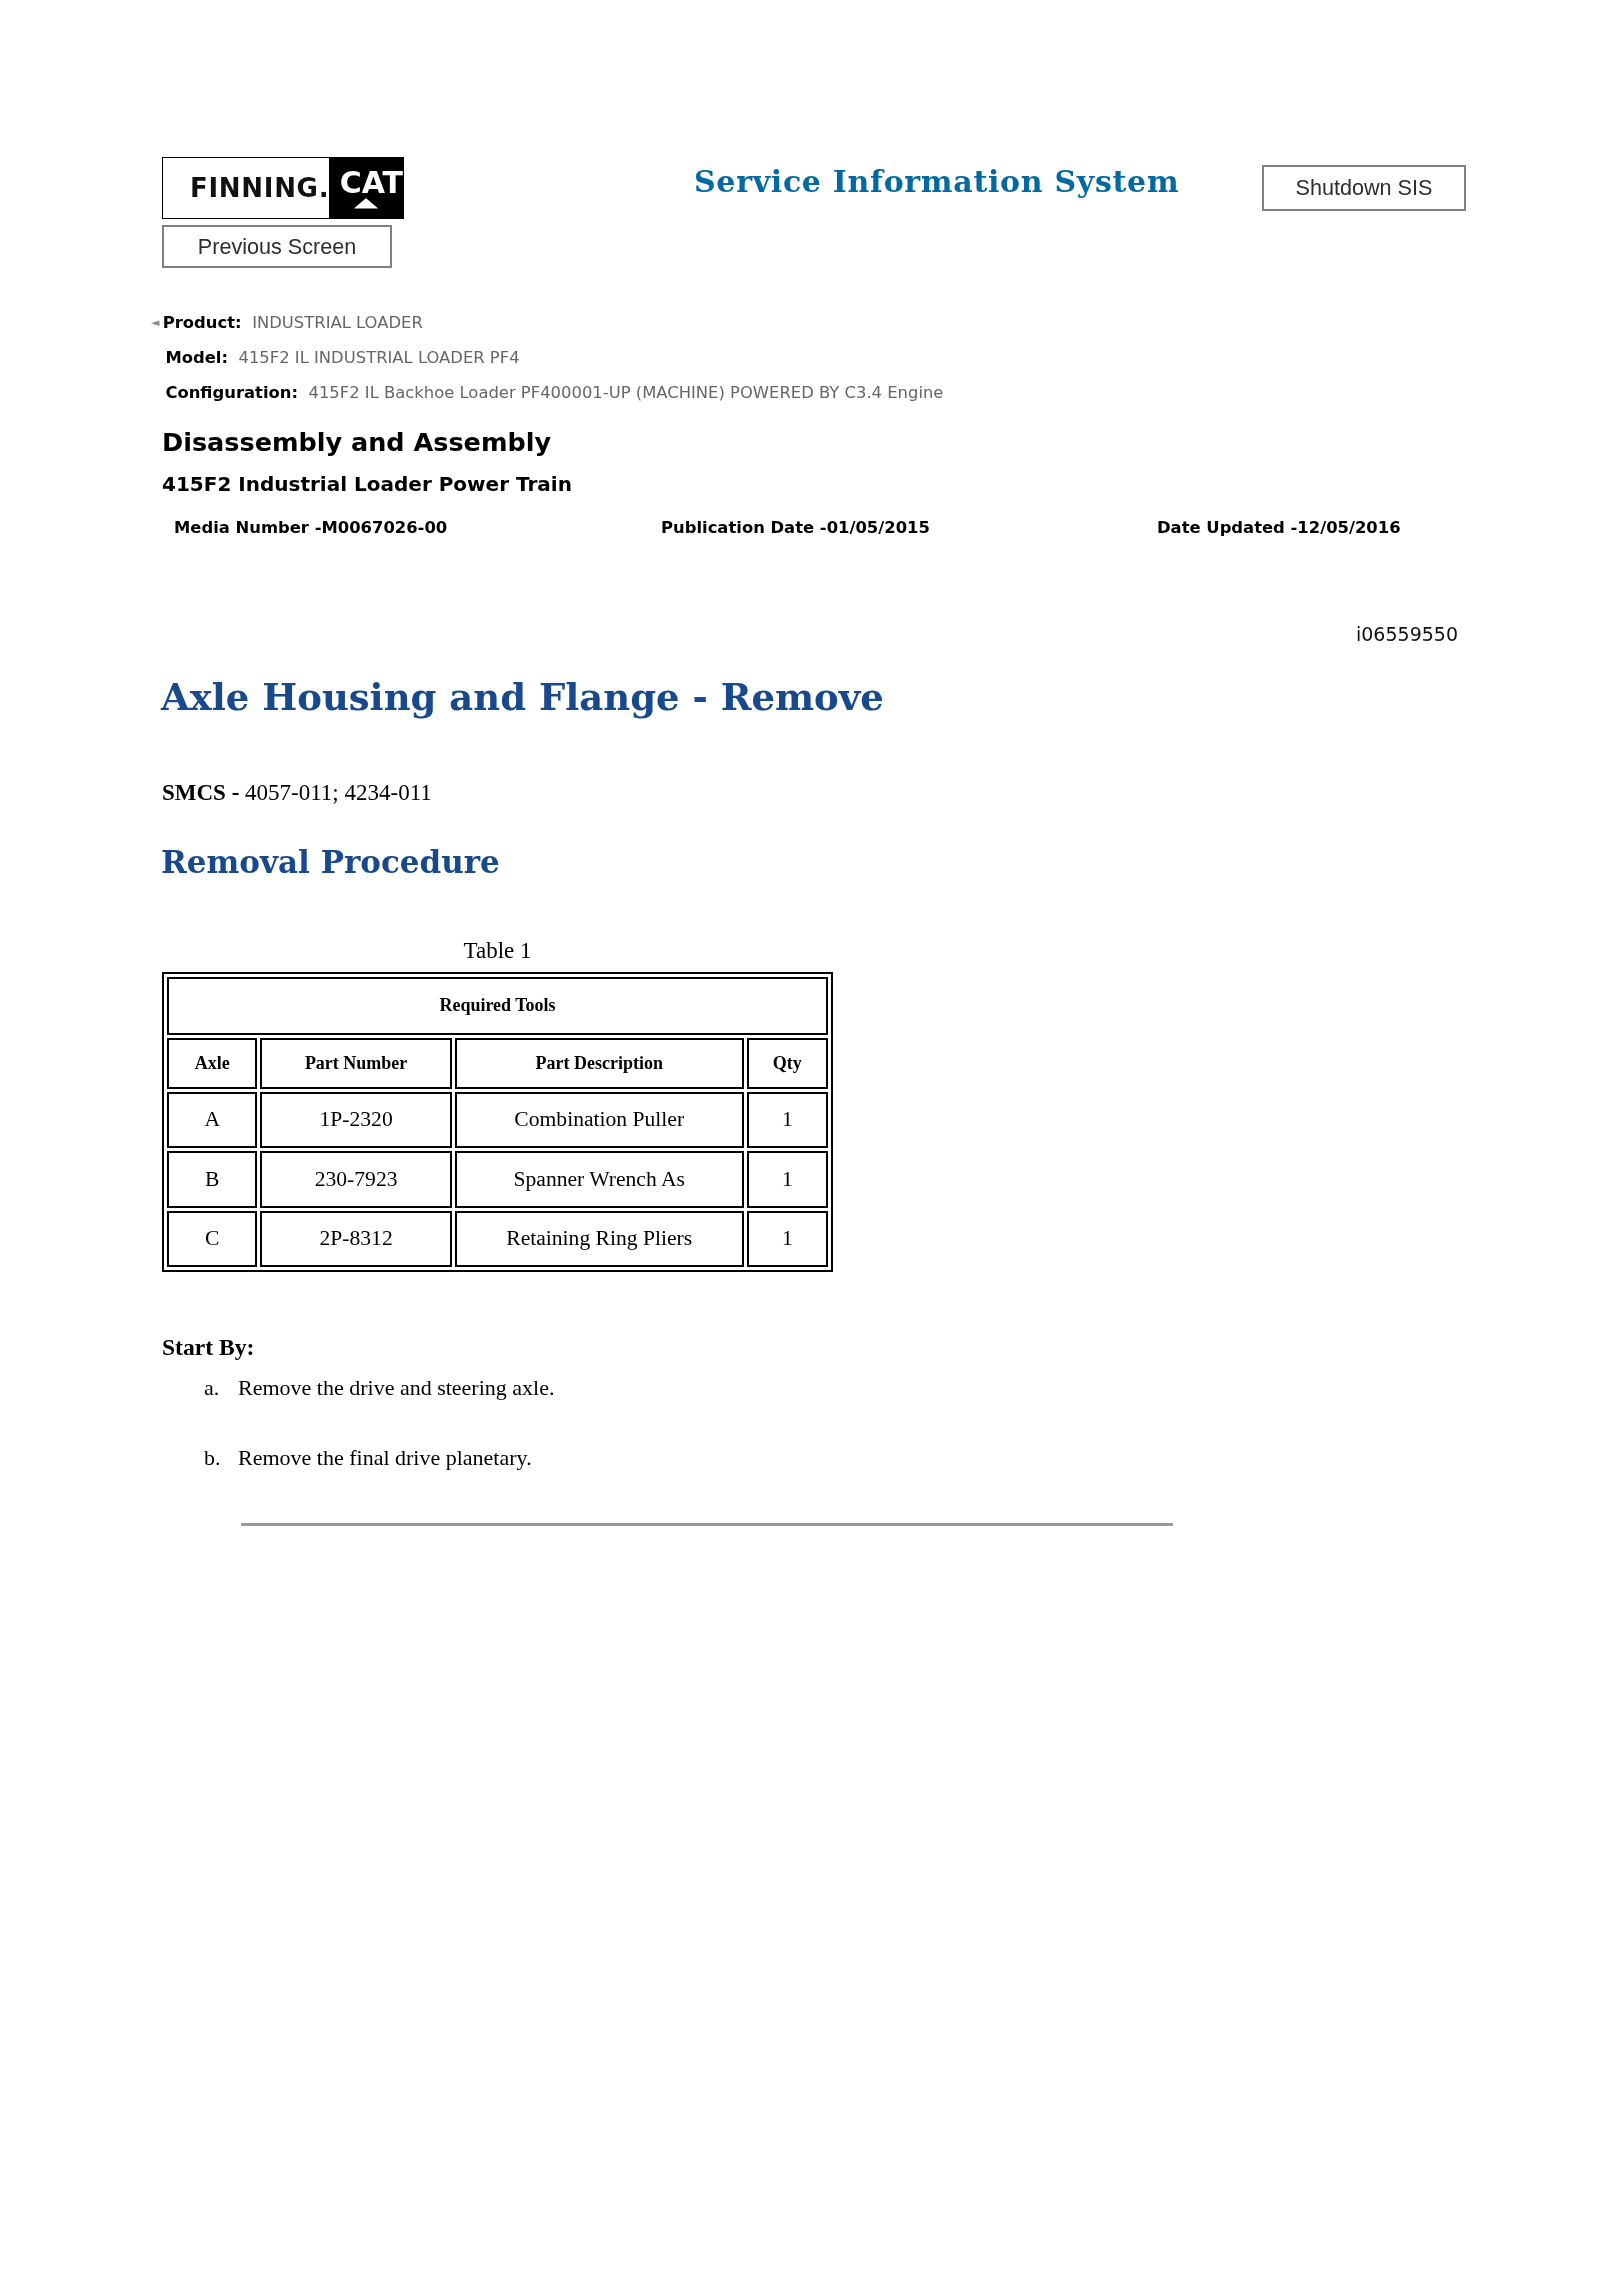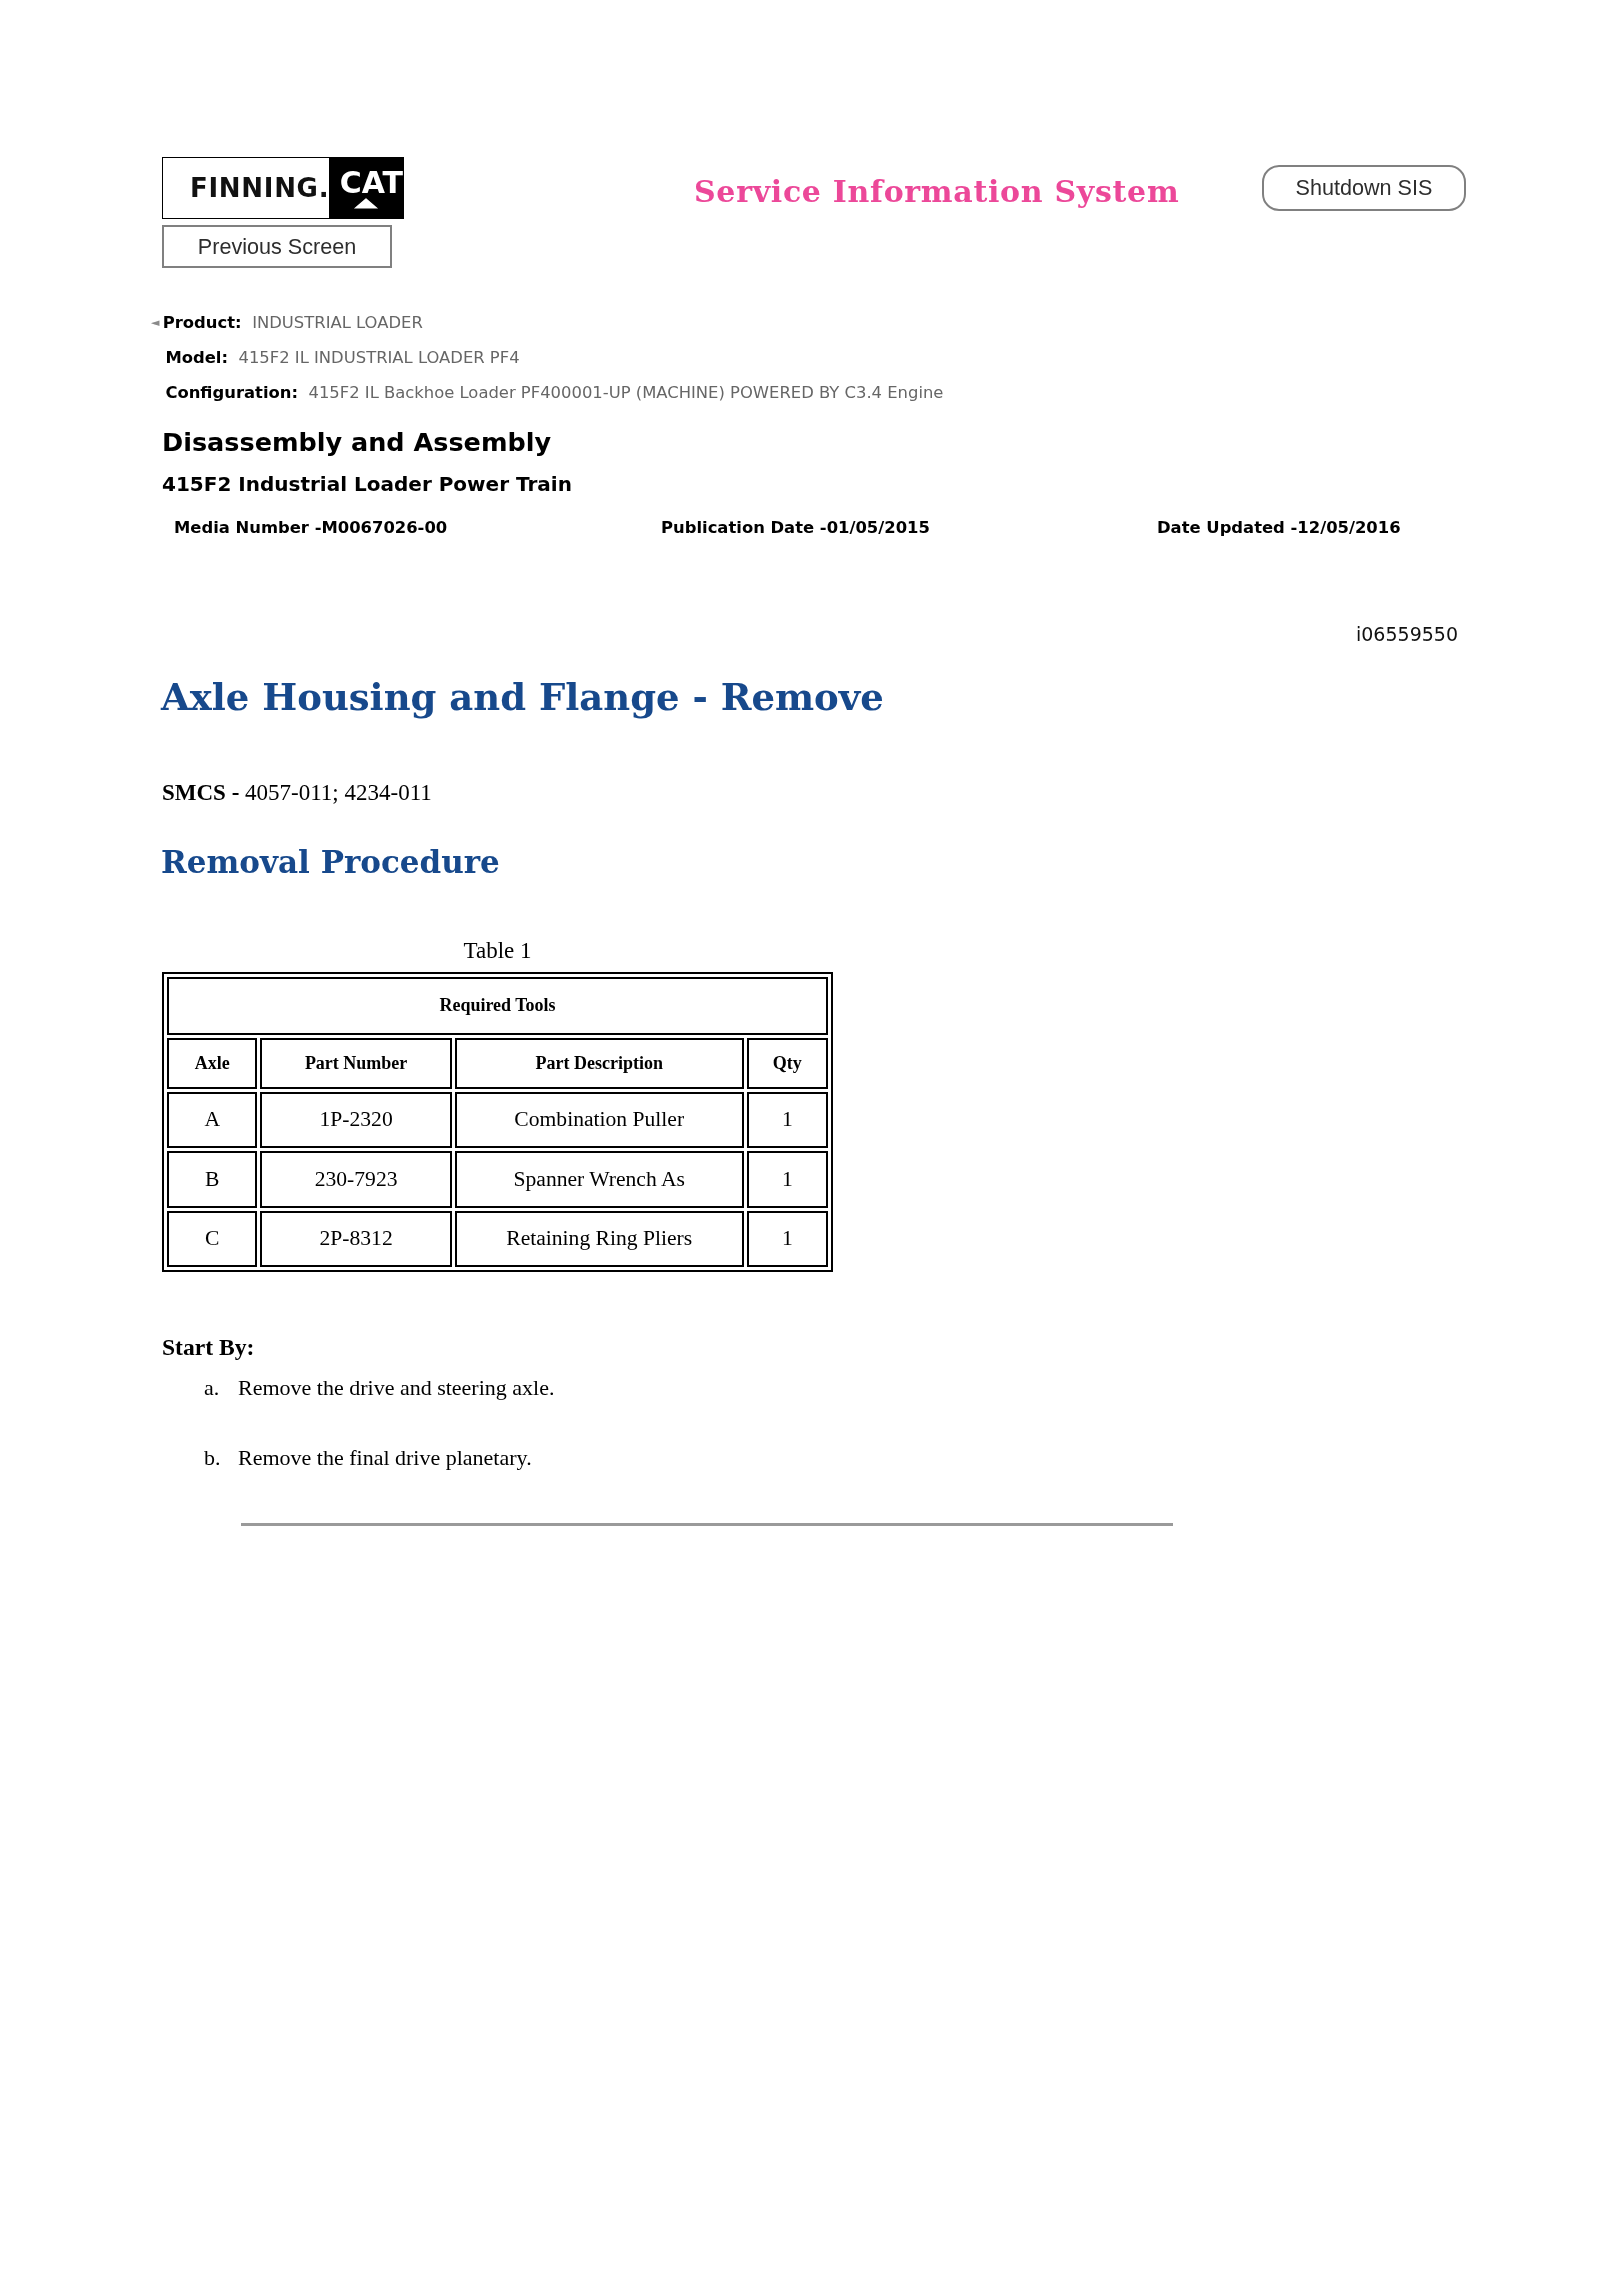--- a/index.html
+++ b/index.html
@@ -35,32 +35,32 @@
   .cat-text {
     color:#fff; font-weight:bold; font-size:30px;
     font-family:"DejaVu Sans", sans-serif; letter-spacing:0px;
     line-height:1; margin-bottom:9.2px;
   }
   .cat-triangle { position:absolute; bottom:5.2px; left:50%; transform:translateX(-50%); }
 
   .app-title {
     position:absolute; left:694px; top:164px; width:523px;
     font-family:"DejaVu Serif", serif;
-    font-weight:bold; font-size:30px; color:#ec4899;
-    letter-spacing:0.7px; white-space:nowrap;margin-top:10px;
+    font-weight:bold; font-size:30px; color:#0369a1;
+    letter-spacing:0.7px; white-space:nowrap;
   }
 
   .btn {
     position:absolute;
     background:#fff; border:2px solid #808080; color:#2e2e2e;
     font-family:"Liberation Sans", sans-serif; font-size:21.6px;
     display:flex; align-items:center; justify-content:center;
     cursor:pointer;
   }
-  .btn-shutdown { left:1262px; top:165px; width:204px; height:46px;border-radius:17px; }
+  .btn-shutdown { left:1262px; top:165px; width:204px; height:46px; }
   .btn-previous { left:162px;  top:225px; width:230px; height:43px; }
 
   
   .product-block { position:absolute; left:151px; top:305px; font-size:16.4px; }
   .product-row { height:35px; display:flex; align-items:center; white-space:nowrap; }
   .product-row.indented { padding-left:14.4px; }
   .arrow-icon { color:#8a8a8a; font-size:11px; margin-right:3.3px; line-height:1; }
   .product-label { font-weight:bold; color:#000; margin-right:10.5px; }
   .product-value { color:#666; }
 

